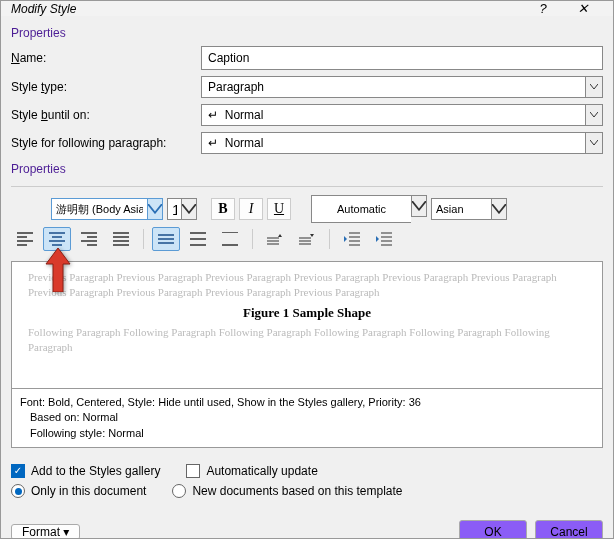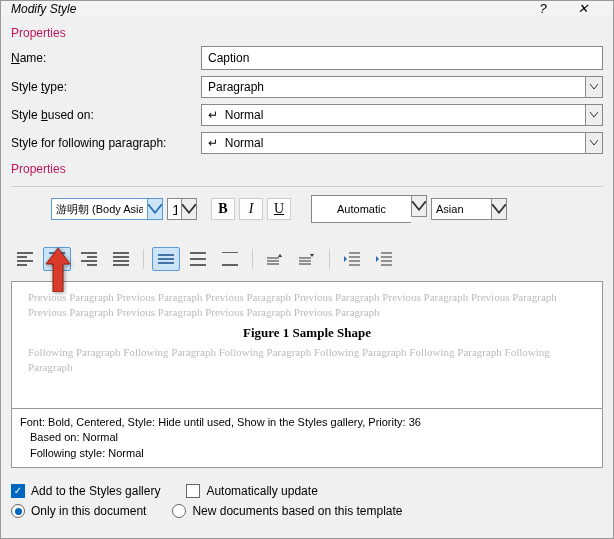--- a/index.html
+++ b/index.html
@@ -1,31 +1,31 @@
 <!DOCTYPE html>
 <html><head>
 <meta charset="utf-8">
 <style>
 * { box-sizing: border-box; margin: 0; padding: 0; font-family: "Segoe UI", sans-serif; }
 body { width: 614px; height: 539px; background: #f0f0f0; border: 1px solid #999; display: flex; flex-direction: column; font-size: 12px; }
 .titlebar { height: 30px; display: flex; align-items: center; padding: 0 10px; background: #f3f3f3; font-style: italic; }
 .titlebar .title { flex: 1; font-size: 12px; }
 .titlebar .btn { width: 40px; text-align: center; font-size: 13px; cursor: pointer; }
 .content { padding: 8px 10px 10px 10px; flex: 1; display: flex; flex-direction: column; }
-.section-label { color: #be185d; font-size: 12px; margin: 2px 0 6px 0; }
+.section-label { color: #4c1d95; font-size: 12px; margin: 2px 0 6px 0; }
 .row { display: flex; align-items: center; margin-bottom: 6px; }
 .row .lbl { width: 190px; font-size: 12px; }
 .row .lbl u { text-decoration: underline; }
 .row input[type=text] { flex: 1; height: 22px; border: 1px solid #888; padding: 11px 6px; font-size: 12px; background: #fff; }
 .combo { flex: 1; display: flex; }
 .combo input { flex: 1; height: 22px; border: 1px solid #888; border-right: none; padding: 0 6px; font-size: 12px; background: #fff; }
 .combo .arr { width: 18px; height: 22px; border: 1px solid #888; background: #eee; display: flex; align-items: center; justify-content: center; cursor: pointer; }
 .combo .arr svg { width: 8px; height: 6px; }
 .hr { height: 1px; background: #ccc; margin: 4px 0 8px 0; }
-.fmtrow { display: flex; align-items: center; gap: 4px; margin-bottom: 24px; padding-left: 40px; }
+.fmtrow { display: flex; align-items: center; gap: 4px; margin-bottom: 4px; padding-left: 40px; }
 .fontcombo { display: flex; }
 .fontcombo input { width: 96px; height: 22px; border: 1px solid #5b9bd5; border-right: none; padding: 0 4px; font-size: 11px; background: #fff; }
 .fontcombo .arr, .sizecombo .arr, .colorcombo .arr, .scriptcombo .arr { width: 16px; height: 22px; border: 1px solid #888; background: #eee; display: flex; align-items: center; justify-content: center; cursor: pointer; }
 .fontcombo .arr { border-color: #5b9bd5; background:#cce4f7; }
 .sizecombo { display: flex; }
 .sizecombo input { width: 14px; height: 22px; border: 1px solid #888; border-right: none; padding: 0 4px; font-size: 15px; background:#fff; }
 .fmtbtn { width: 24px; height: 22px; border: 1px solid #ccc; background: #fdfdfd; display: flex; align-items: center; justify-content: center; cursor: pointer; font-family: "Times New Roman", serif; font-size: 14px; }
 .fmtbtn.bold { font-weight: bold; }
 .fmtbtn.italic { font-style: italic; }
 .fmtbtn.ul { text-decoration: underline; }
@@ -77,21 +77,21 @@
     <div class="combo">
         <input value="Paragraph" style="">
         <div class="arr">
           <svg viewBox="0 0 8 6">
             <path d="M0 0 L4 5 L8 0" fill="none" stroke="#333"></path>
           </svg>
         </div>
       </div>
   </div>
   <div class="row">
-    <div class="lbl"><span>Style </span><u>b</u><span>used on:</span></div>
+    <div class="lbl"><span>Style </span><u>b</u><span>until on:</span></div>
     <div class="combo">
         <input value="↵  Normal" style="">
         <div class="arr">
           <svg viewBox="0 0 8 6">
             <path d="M0 0 L4 5 L8 0" fill="none" stroke="#333"></path>
           </svg>
         </div>
       </div>
   </div>
   <div class="row">

